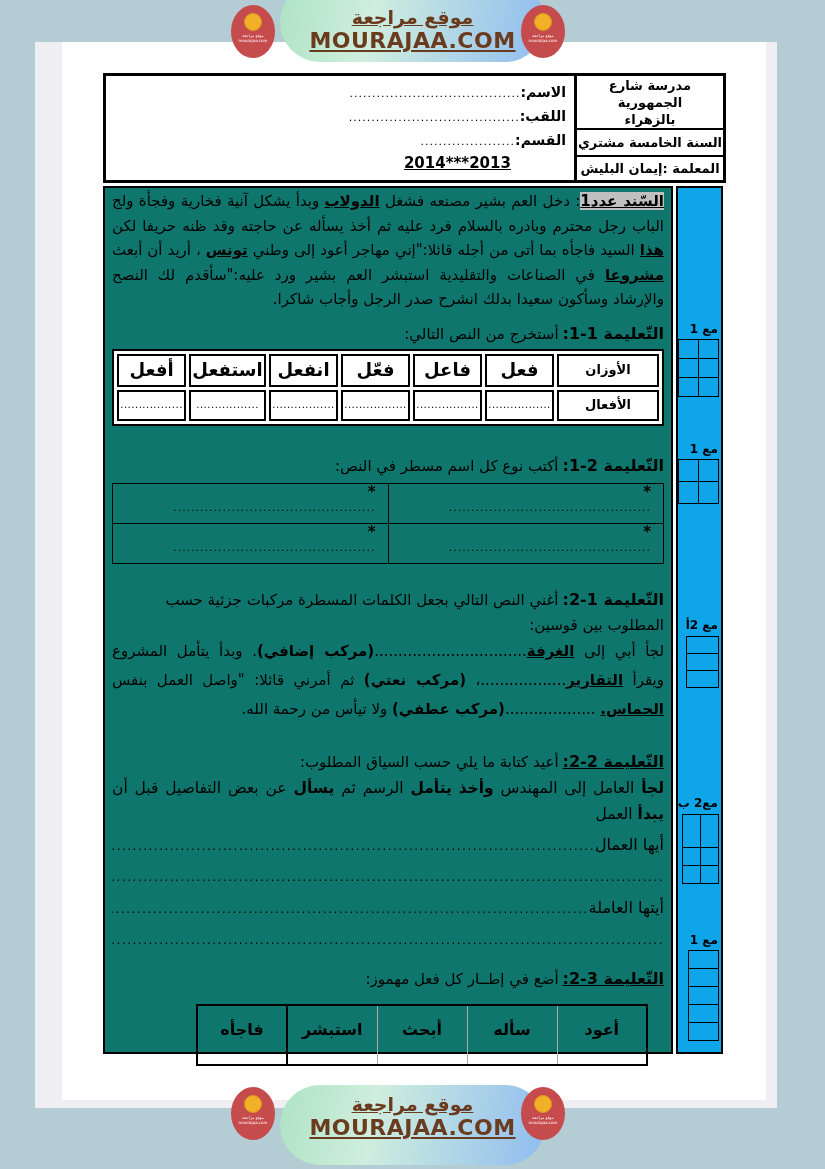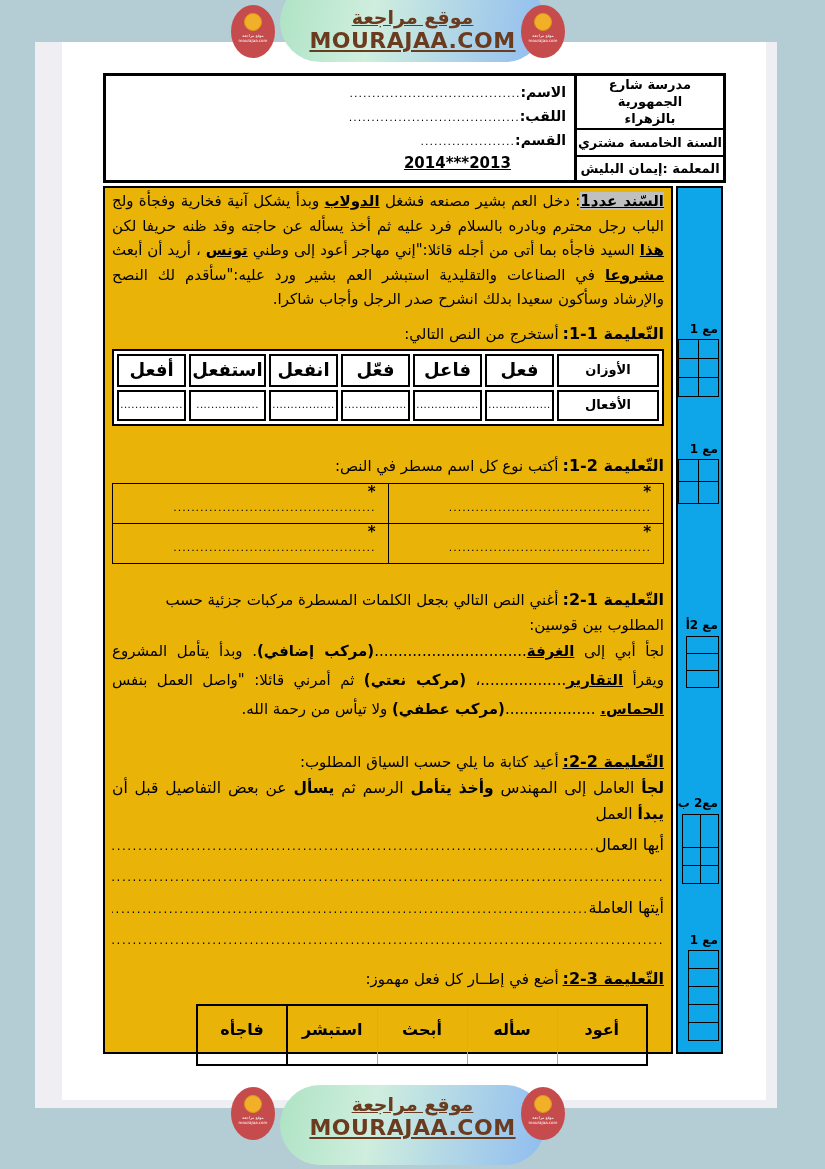--- a/index.html
+++ b/index.html
@@ -30,37 +30,37 @@
   .logo .l1{font-size:4px;color:#ffffff;line-height:5px;}
   .logo .l2{font-size:4px;color:#ffffff;line-height:5px;}
 
   
   .header{
     position:absolute;left:103px;top:73px;width:623px;height:110px;
     border:3px solid #000;box-sizing:border-box;
     display:flex;direction:rtl;background:#fff;
   }
   .h-school{flex:0 0 146px;border-left:3px solid #000;font-weight:bold;font-size:13px;text-align:center;direction:rtl;display:flex;flex-direction:column;}
-  .h-school .r1{height:52px;border-bottom:2px solid #000;display:flex;justify-content:center;line-height:17px;padding:0 2px;}
+  .h-school .r1{height:52px;border-bottom:2px solid #000;display:flex;align-items:center;justify-content:center;line-height:17px;padding:0 2px;}
   .h-school .r2{height:25px;border-bottom:2px solid #000;display:flex;align-items:center;justify-content:center;}
   .h-school .r3{flex:1;display:flex;align-items:center;justify-content:center;}
   .h-title{flex:1;border-left:3px solid #000;text-align:center;padding-top:5px;
     font-family:"DejaVu Serif","Liberation Serif",serif;font-weight:bold;font-style:italic;direction:rtl;}
   .h-title .t1{font-size:19px;line-height:27px;}
   .h-title .t2{font-size:19px;line-height:27px;}
   .h-title .t3{font-size:19px;line-height:27px;}
   .h-student{flex:0 0 182px;padding:5px 8px 0 6px;font-weight:bold;font-size:14px;direction:rtl;box-sizing:border-box;}
   .h-student .line{display:flex;align-items:baseline;line-height:22px;white-space:nowrap;overflow:hidden;}
   .h-student .dots{flex:1;overflow:hidden;font-size:11px;letter-spacing:1px;font-weight:normal;}
   .h-student .year{text-align:center;font-size:15px;margin-top:1px;text-decoration:underline;}
 
   
   .main{
     position:absolute;left:103px;top:186px;width:570px;height:868px;
-    border:2px solid #000;box-sizing:border-box;background:#eab308;
+    border:2px solid #000;box-sizing:border-box;background:#0f766e;
     padding:1px 7px 0 7px;direction:rtl;font-size:15px;line-height:24.5px;text-align:right;
   }
   .b{font-weight:bold;}
   .u{text-decoration:underline;}
   .hl{background:#c0c0c0;}
   .sanad{margin:0;text-align:justify;}
   .exline{margin-top:10px;}
   .exlabel{font-weight:bold;font-size:16px;margin-left:4px;}
   .exlabel.u{text-decoration:underline;}
 

